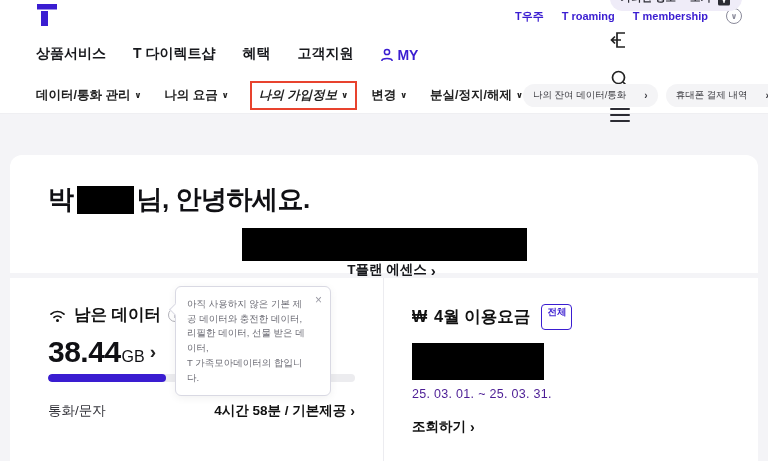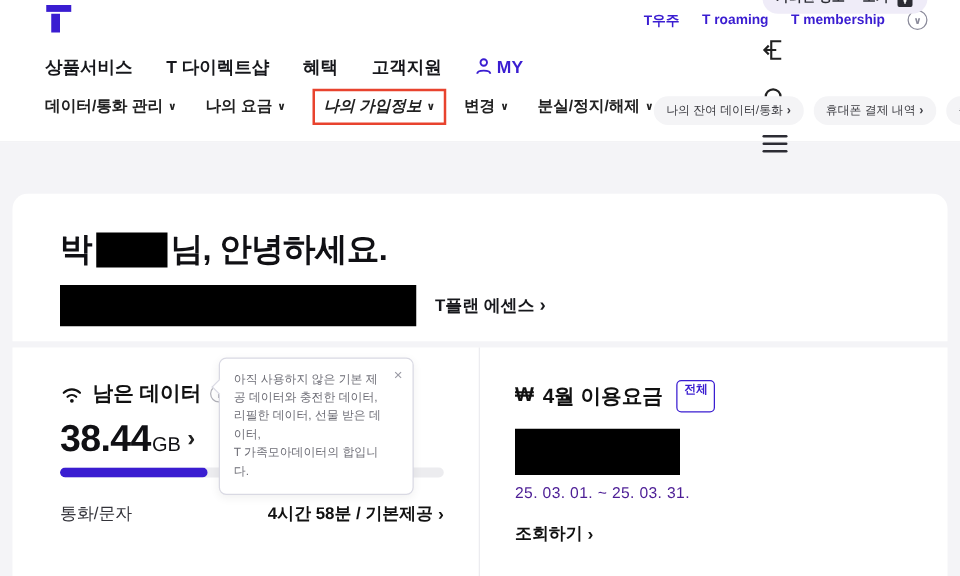--- a/index.html
+++ b/index.html
@@ -8,53 +8,53 @@
 
   
   .topbar { height:30px; display:flex; align-items:center; padding:2px 26px 0 36px; background:#fff; }
   .topbar-right { margin-left:auto; display:flex; align-items:center; gap:18px; }
   .toplink { font-size:11px; font-weight:700; color:#3a1dd1; cursor:pointer; white-space:nowrap; }
   .top-chevron-circle { width:16px; height:16px; border:1.4px solid #8a8a9a; border-radius:50%;
      display:flex; align-items:center; justify-content:center; font-size:8px; color:#8a8a9a; font-weight:700; }
 
   
   .nav { height:47px; display:flex; align-items:center; padding:0 26px 0 36px; background:#fff; }
-  .nav-left { display:flex; align-items:flex-start; gap:27px; }
+  .nav-left { display:flex; align-items:flex-end; gap:27px; }
   .nav-item { font-size:14px; font-weight:700; color:#17181c; cursor:pointer; white-space:nowrap; }
   .nav-item.my { color:#3a1dd1; display:flex; align-items:center; gap:3px; }
   .nav-right { margin-left:auto; display:flex; align-items:flex-start; gap:19px;flex-direction:column; }
   .masked-pill { display:flex; align-items:center; gap:6px; background:#efecf8; border:none;
      border-radius:14px; padding:5px 11px; font-size:10.5px; font-weight:700; color:#2c2c34; cursor:pointer;
      font-family:inherit; }
   .icon-btn { background:none; border:none; cursor:pointer; display:flex; align-items:center; padding:0; }
   .hamburger { display:flex; flex-direction:column; gap:4px; }
   .hamburger span { width:20px; height:2px; background:#2c2c34; border-radius:1px; }
 
   
-  .subnav { height:37px; display:flex; align-items:flex-start; padding:0 24px 0 36px; background:#fff;
+  .subnav { height:37px; display:flex; align-items:center; padding:0 24px 0 36px; background:#fff;
      border-bottom:1px solid #efeff2; }
   .subnav-left { display:flex; align-items:center; gap:23px; }
   .subnav-item { display:flex; align-items:center; gap:4px; font-size:12.5px; font-weight:700;
      color:#222; cursor:pointer; white-space:nowrap; }
   .subnav-item .chev { font-size:8.5px; color:#222; }
   .subnav-item.highlighted { border:2px solid #e8432e; padding:4px 7px; margin:-6px -9px -6px -2px;font-style:italic; }
   .quick-links { margin-left:auto; display:flex; align-items:center; gap:8px; }
   .quick-pill { background:#f4f4f6; border:none; border-radius:13px; padding:5px 10px; font-size:9.5px;
-     color:#3c3c42; font-weight:400; cursor:pointer; white-space:nowrap; display:flex; align-items:center; gap:3px;
+     color:#3c3c42; font-weight:400; cursor:pointer; white-space:nowrap; display:flex; align-items:center; gap:18px;
      font-family:inherit; }
   .quick-pill .chev { font-size:10px; font-weight:700; }
 
   
   .content { background:#f4f4f7; height:347px; padding:41px 10px 0 10px; }
   .card { background:#fff; }
   .card-greeting { height:118px; border-radius:12px 12px 0 0; padding:27px 38px 0 38px; }
   .greeting-line { font-size:26px; font-weight:800; color:#101014; letter-spacing:-0.5px;
      display:flex; align-items:center; }
   .redact-name { display:inline-block; width:57px; height:28px; background:#000; margin:0 3px; }
-  .plan-row { margin-top:11px; display:flex; align-items:center; }
+  .plan-row { margin-top:11px; display:flex; align-items:center;flex-direction:column; }
   .redact-bar { width:285px; height:33px; background:#000; }
   .plan-link { margin-left:15px; font-size:13.5px; font-weight:700; color:#17181c; cursor:pointer;
      display:flex; align-items:center; gap:4px; }
   .plan-link .chev { font-size:15px; }
 
   .card-split { margin-top:5px; height:183px; display:flex; }
   .col { position:relative; padding:26px 28px 0 38px; }
   .col-left { width:374px; border-right:1px solid #ececf0; padding-right:28px; }
   .col-right { flex:1; padding-left:28px; }
 

